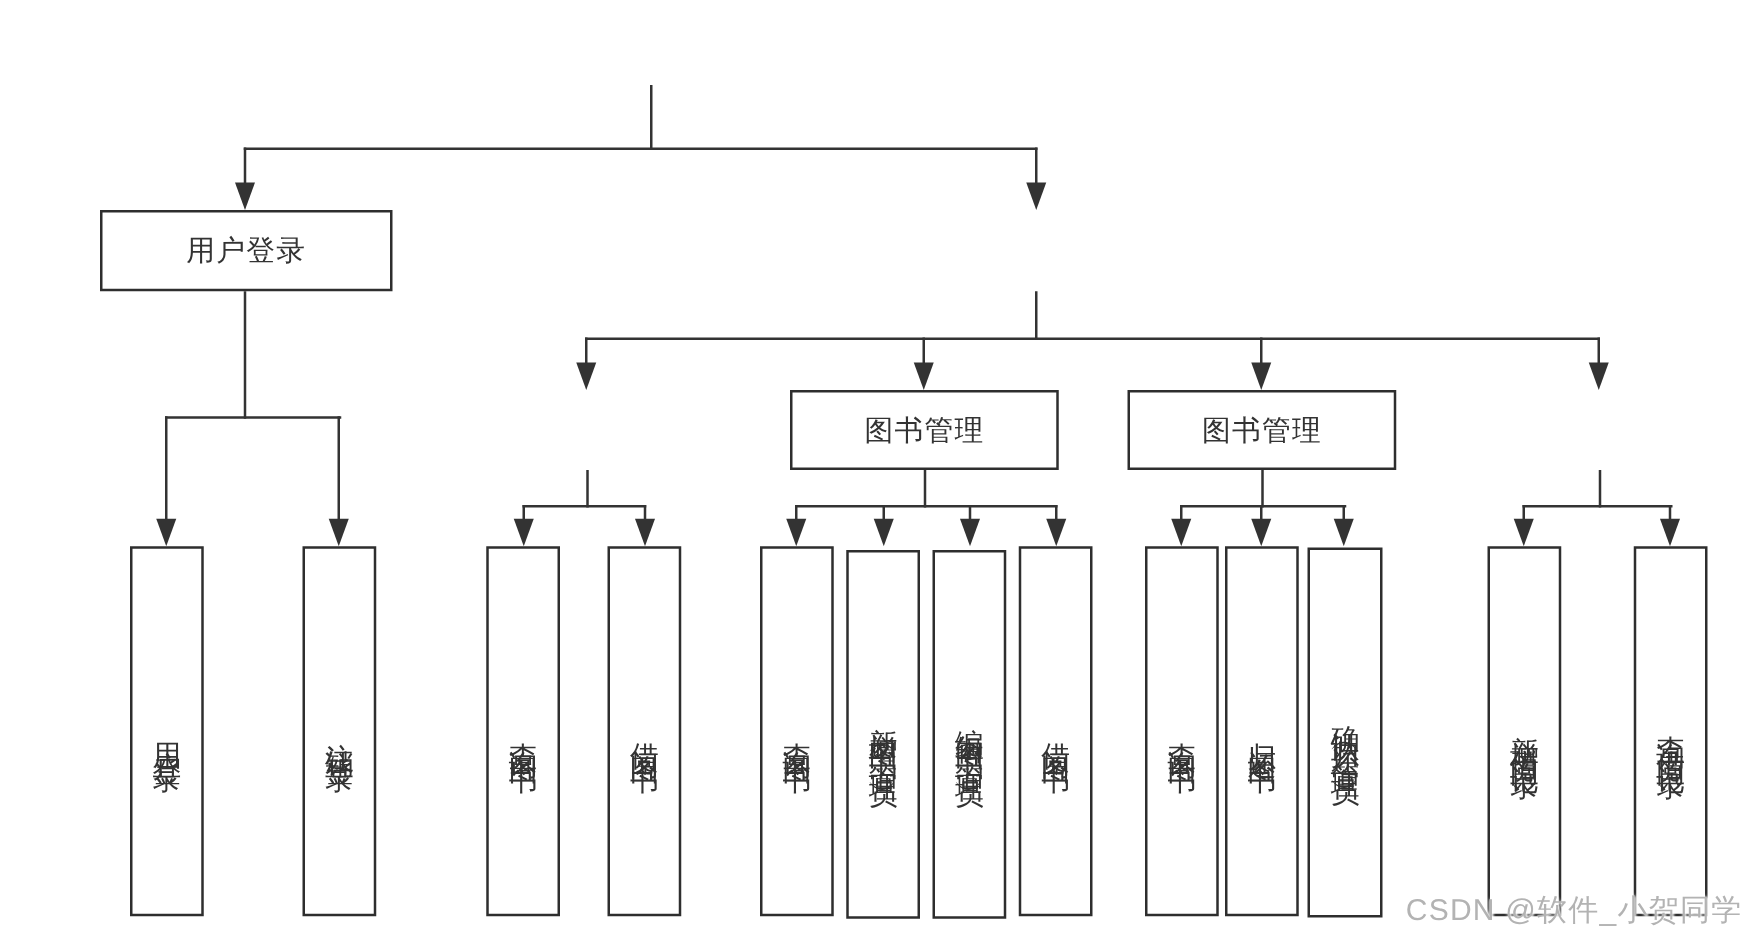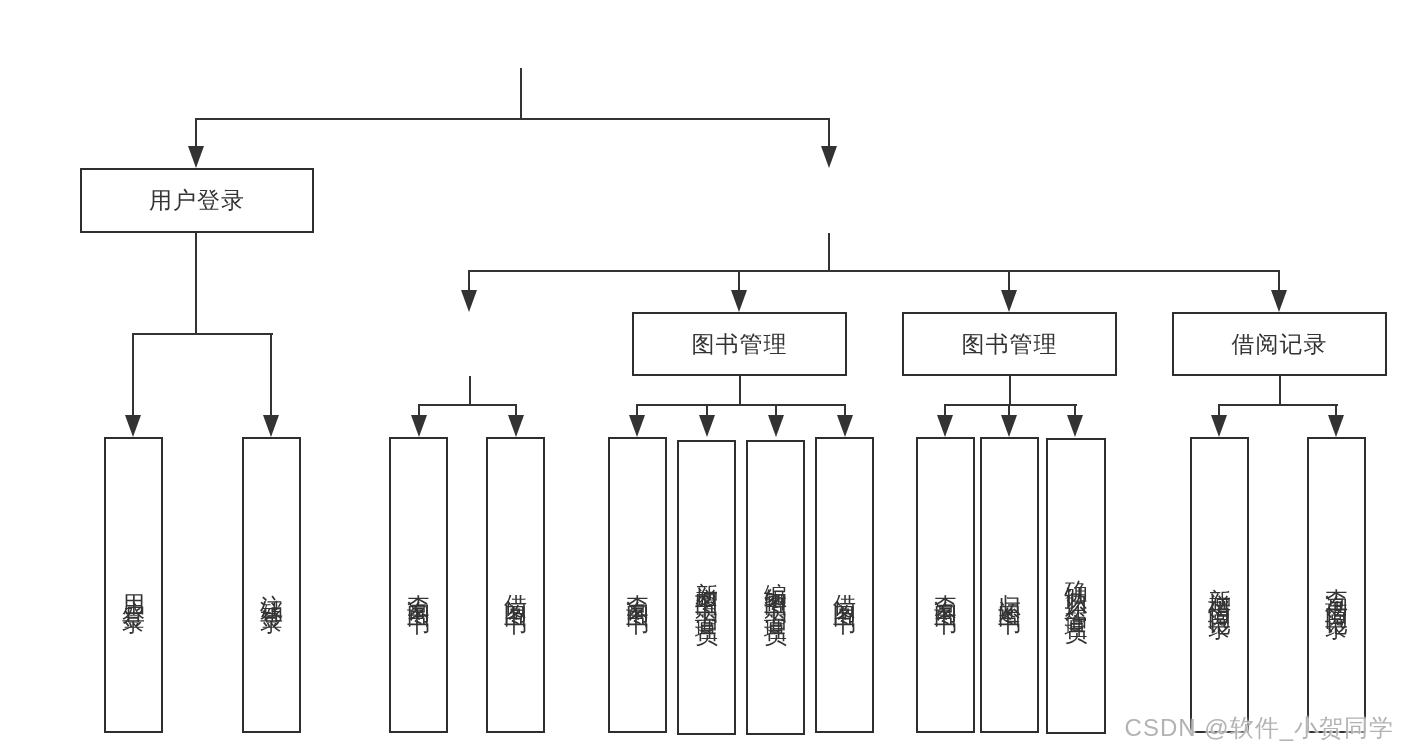--- a/index.html
+++ b/index.html
@@ -90,21 +90,20 @@
   <div class="ahead" style="left:461px; top:290px;"></div>
   <div class="vline" style="left:738px; top:270px; height:24px;"></div>
   <div class="ahead" style="left:731px; top:290px;"></div>
   <div class="vline" style="left:1008px; top:270px; height:24px;"></div>
   <div class="ahead" style="left:1001px; top:290px;"></div>
   <div class="vline" style="left:1278px; top:270px; height:24px;"></div>
   <div class="ahead" style="left:1271px; top:290px;"></div>
 
   <div class="node" style="left:632px; top:312px; width:215px; height:64px;">图书管理</div>
   <div class="node" style="left:902px; top:312px; width:215px; height:64px;">图书管理</div>
-  <div class="node" style="left:1172px; top:312px; width:215px; height:64px;">借阅记录</div>
 
   <div class="vline" style="left:469px; top:376px; height:30px;"></div>
   <div class="vline" style="left:739px; top:376px; height:30px;"></div>
   <div class="vline" style="left:1009px; top:376px; height:30px;"></div>
   <div class="vline" style="left:1279px; top:376px; height:30px;"></div>
 
   <div class="hline" style="left:418px; top:404px; width:99px;"></div>
   <div class="hline" style="left:636px; top:404px; width:210px;"></div>
   <div class="hline" style="left:944px; top:404px; width:133px;"></div>
   <div class="hline" style="left:1218px; top:404px; width:120px;"></div>

